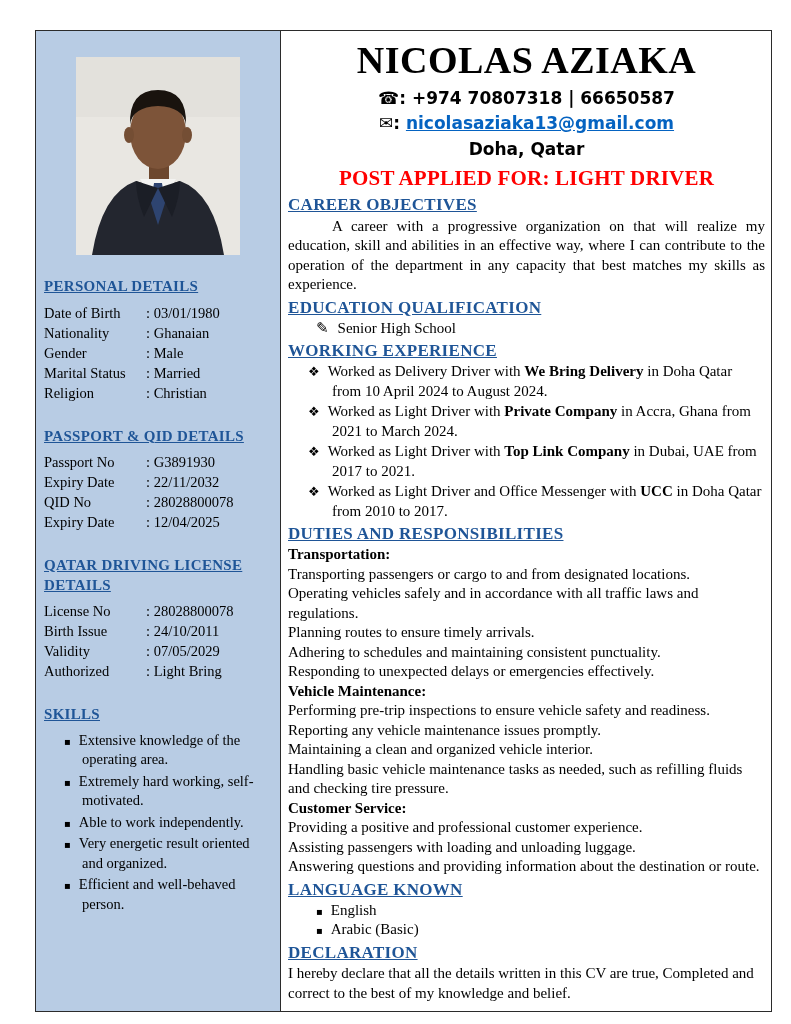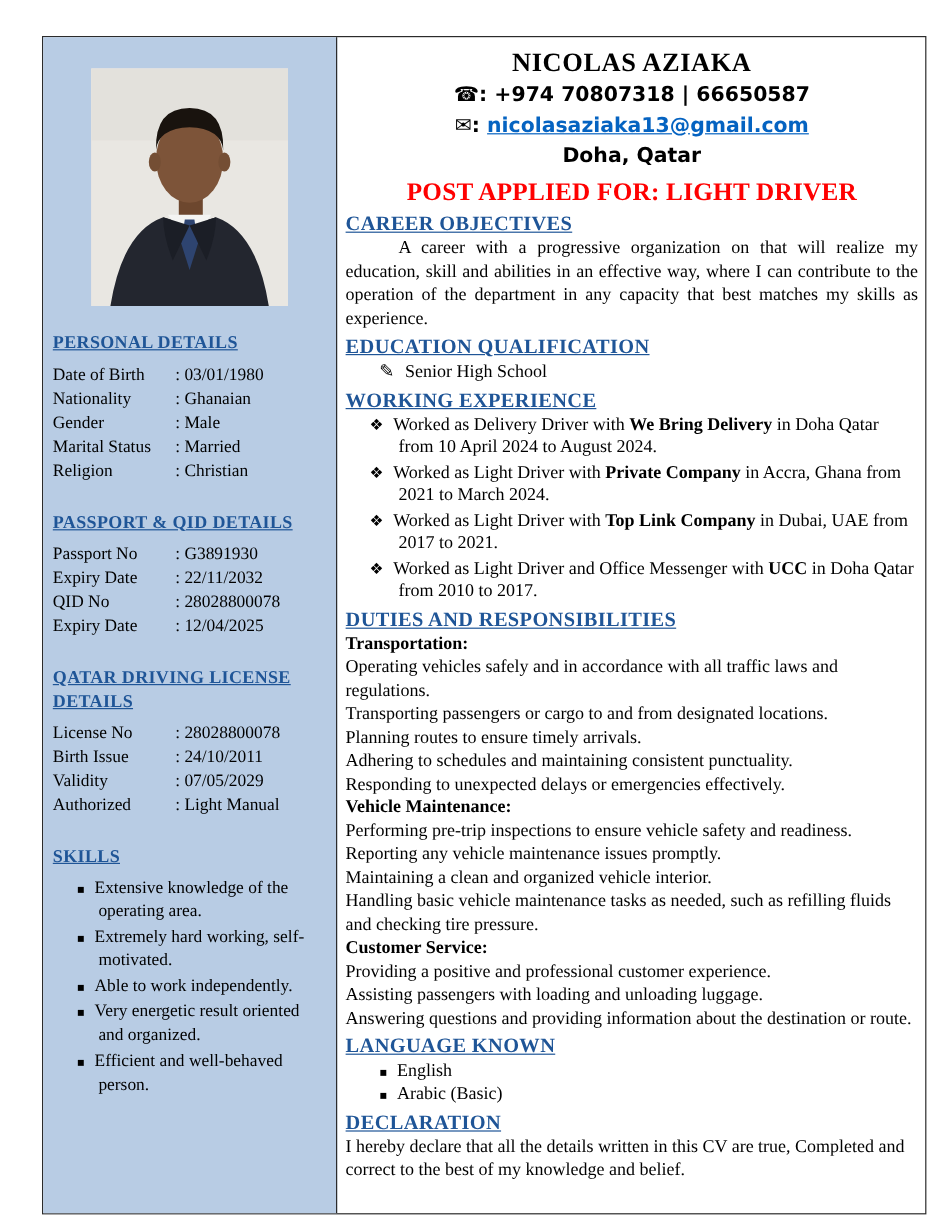--- a/index.html
+++ b/index.html
@@ -25,21 +25,21 @@
   }
   .side-sec { margin-bottom:24px; }
   .kv { display:flex; font-size:14.5px; line-height:1.38; }
   .kv .k { width:102px; flex-shrink:0; }
   .kv .v::before { content:": "; white-space:pre; }
   .skill { padding-left:38px; text-indent:-18px; font-size:14.5px; line-height:1.35; margin-bottom:2px; }
   .sq { font-family:"DejaVu Sans",sans-serif; font-size:10px; margin-right:8px; }
   
   .content { flex:1; padding:8px 6px 0 7px; font-size:15px; line-height:1.3; overflow:hidden; }
   .name {
-    font-size:22px; font-weight:bold; text-align:center; letter-spacing:.5px;
+    font-size:38px; font-weight:bold; text-align:center; letter-spacing:.5px;
     line-height:1.15; margin-bottom:3px;
   }
   .contact { text-align:center; font-family:"DejaVu Sans",sans-serif; font-size:17px; font-weight:bold; line-height:1.5; }
   .icn { font-family:"DejaVu Sans",sans-serif; }
   .icn::after { content:": "; }
   .email { color:var(--link_blue,#0563c1); text-decoration:underline; }
   .post { text-align:center; color:var(--alert_red,#ff0000); font-weight:bold; font-size:21px; line-height:1.3; margin:3px 0 1px 0; letter-spacing:.2px; }
   .main-h {
     color:var(--heading_blue,#1f5597); font-size:17px; font-weight:bold;
     text-decoration:underline; letter-spacing:.3px; line-height:1.3; margin-top:2px;
@@ -131,21 +131,21 @@
       <div class="kv">
         <span class="k">Birth Issue</span>
         <span class="v">24/10/2011</span>
       </div>
       <div class="kv">
         <span class="k">Validity</span>
         <span class="v">07/05/2029</span>
       </div>
       <div class="kv">
         <span class="k">Authorized</span>
-        <span class="v">Light Manual</span>
+        <span class="v">Light Bring</span>
       </div>
     </section>
 
     <section class="side-sec">
       <h2 class="side-h">SKILLS</h2>
       <div class="skill">
         <span class="sq">▪</span><span>Extensive knowledge of the operating area.</span>
       </div>
       <div class="skill">
         <span class="sq">▪</span><span>Extremely hard working, self-motivated.</span>
@@ -194,22 +194,22 @@
     <div class="exp">
       <span class="dia">❖</span><span>Worked as Light Driver with </span><b>Top Link Company</b><span> in Dubai, UAE from 2017 to 2021.</span>
     </div>
     <div class="exp">
       <span class="dia">❖</span><span>Worked as Light Driver and Office Messenger with </span><b>UCC</b><span> in Doha Qatar from 2010 to 2017.</span>
     </div>
 
     <h2 class="main-h">DUTIES AND RESPONSIBILITIES</h2>
 
     <div class="subt">Transportation:</div>
+    <div class="dline">Transporting passengers or cargo to and from designated locations.</div>
     <div class="dline">Operating vehicles safely and in accordance with all traffic laws and regulations.</div>
-    <div class="dline">Transporting passengers or cargo to and from designated locations.</div>
     <div class="dline">Planning routes to ensure timely arrivals.</div>
     <div class="dline">Adhering to schedules and maintaining consistent punctuality.</div>
     <div class="dline">Responding to unexpected delays or emergencies effectively.</div>
 
     <div class="subt">Vehicle Maintenance:</div>
     <div class="dline">Performing pre-trip inspections to ensure vehicle safety and readiness.</div>
     <div class="dline">Reporting any vehicle maintenance issues promptly.</div>
     <div class="dline">Maintaining a clean and organized vehicle interior.</div>
     <div class="dline">Handling basic vehicle maintenance tasks as needed, such as refilling fluids and checking tire pressure.</div>
 

